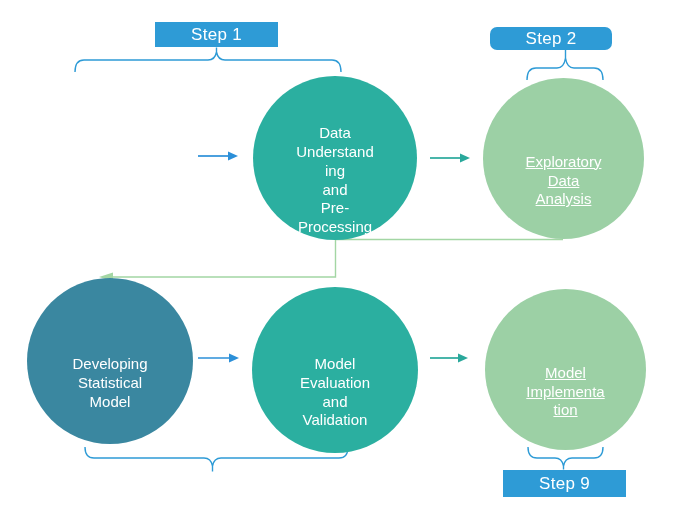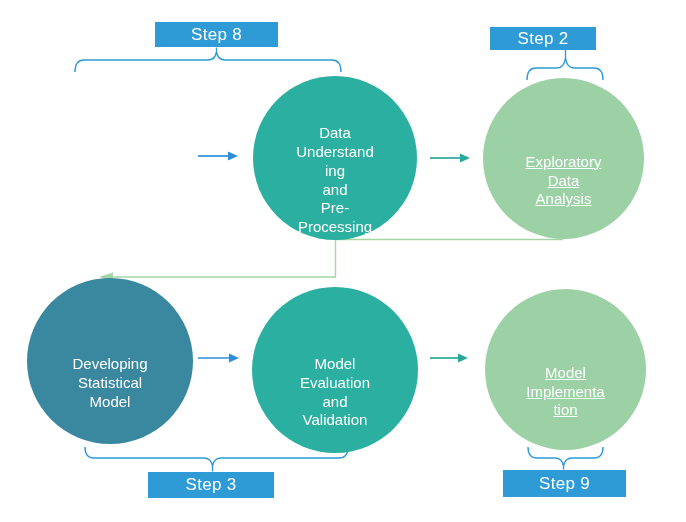--- a/index.html
+++ b/index.html
@@ -22,21 +22,21 @@
   .c3 { left:483px; top:78px;  width:161px; height:161px; }
   .c4 { left:27px;  top:278px; width:166px; height:166px; }
   .c5 { left:252px; top:287px; width:166px; height:166px; }
   .c6 { left:485px; top:289px; width:161px; height:161px; }
   .step-box {
     position:absolute; background:#2e9bd6; color:#ffffff;
     display:flex; align-items:center; justify-content:center;
     font-size:17px; letter-spacing:0.3px;
   }
   .s1 { left:155px; top:22px;  width:123px; height:25px; }
-  .s2 { left:490px; top:27px;  width:106px; height:23px; }
+  .s2 { left:490px; top:27px;  width:122px; height:23px;border-radius:7px; }
   .s3 { left:148px; top:472px; width:126px; height:26px; }
   .s4 { left:503px; top:470px; width:123px; height:27px; }
 </style>
 </head>
 <body>
 
 <div class="canvas">
 
   <svg class="connectors" width="686" height="522" viewBox="0 0 686 522">
 
@@ -58,27 +58,24 @@
     <polygon points="470,158 460,153.5 460,162.5" fill="#29a89b"></polygon>
 
     <line x1="198" y1="358" x2="231" y2="358" stroke-width="1.7" stroke="#2b8fd8"></line>
     <polygon points="239,358 229,353.5 229,362.5" fill="#2b8fd8"></polygon>
 
     <line x1="430" y1="358" x2="460" y2="358" stroke-width="1.7" stroke="#29a89b"></line>
     <polygon points="468,358 458,353.5 458,362.5" fill="#29a89b"></polygon>
   </svg>
 
   <div class="step-box s1">
-    <span>Step 8</span>
+    <span>Step 1</span>
   </div>
   <div class="step-box s2">
     <span>Step 2</span>
-  </div>
-  <div class="step-box s3">
-    <span>Step 3</span>
   </div>
   <div class="step-box s4">
     <span>Step 9</span>
   </div>
 
   <div class="circle c2 teal-green">
     <span class="circle-label">Data
 Understand
 ing
 and

